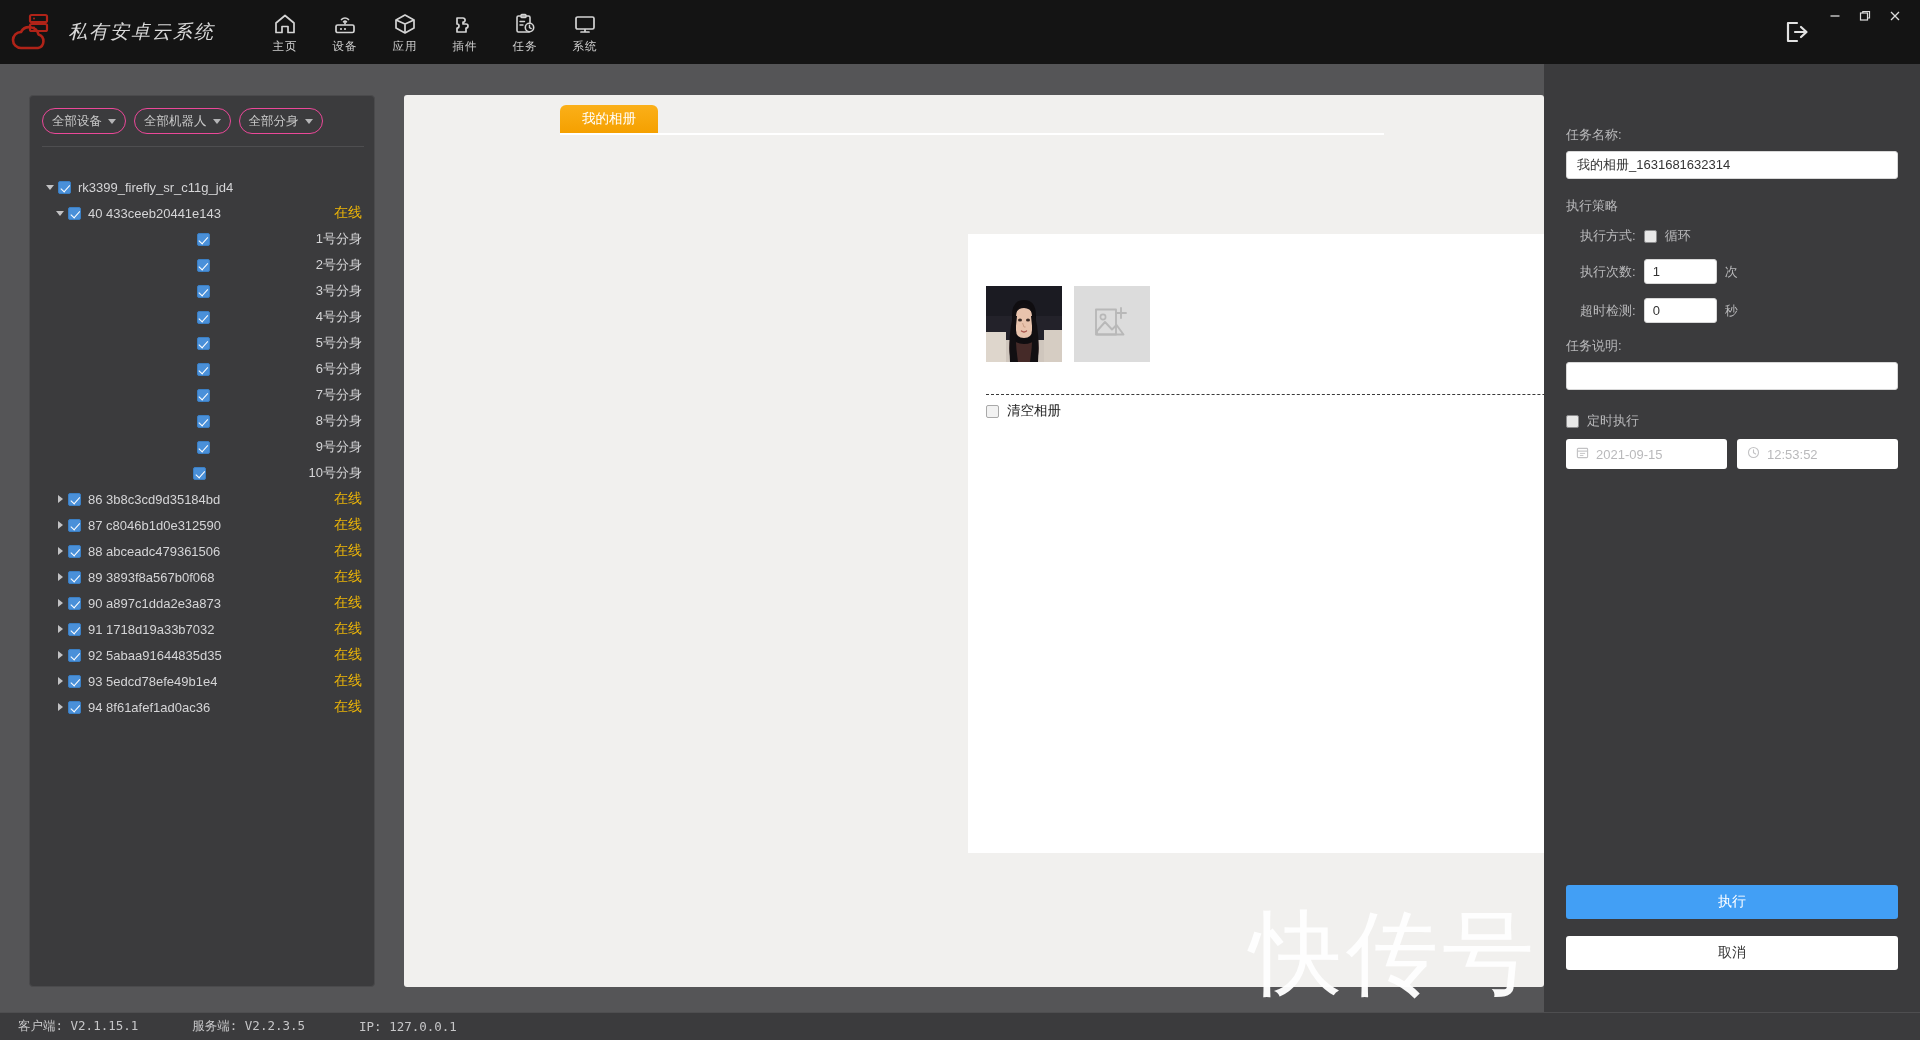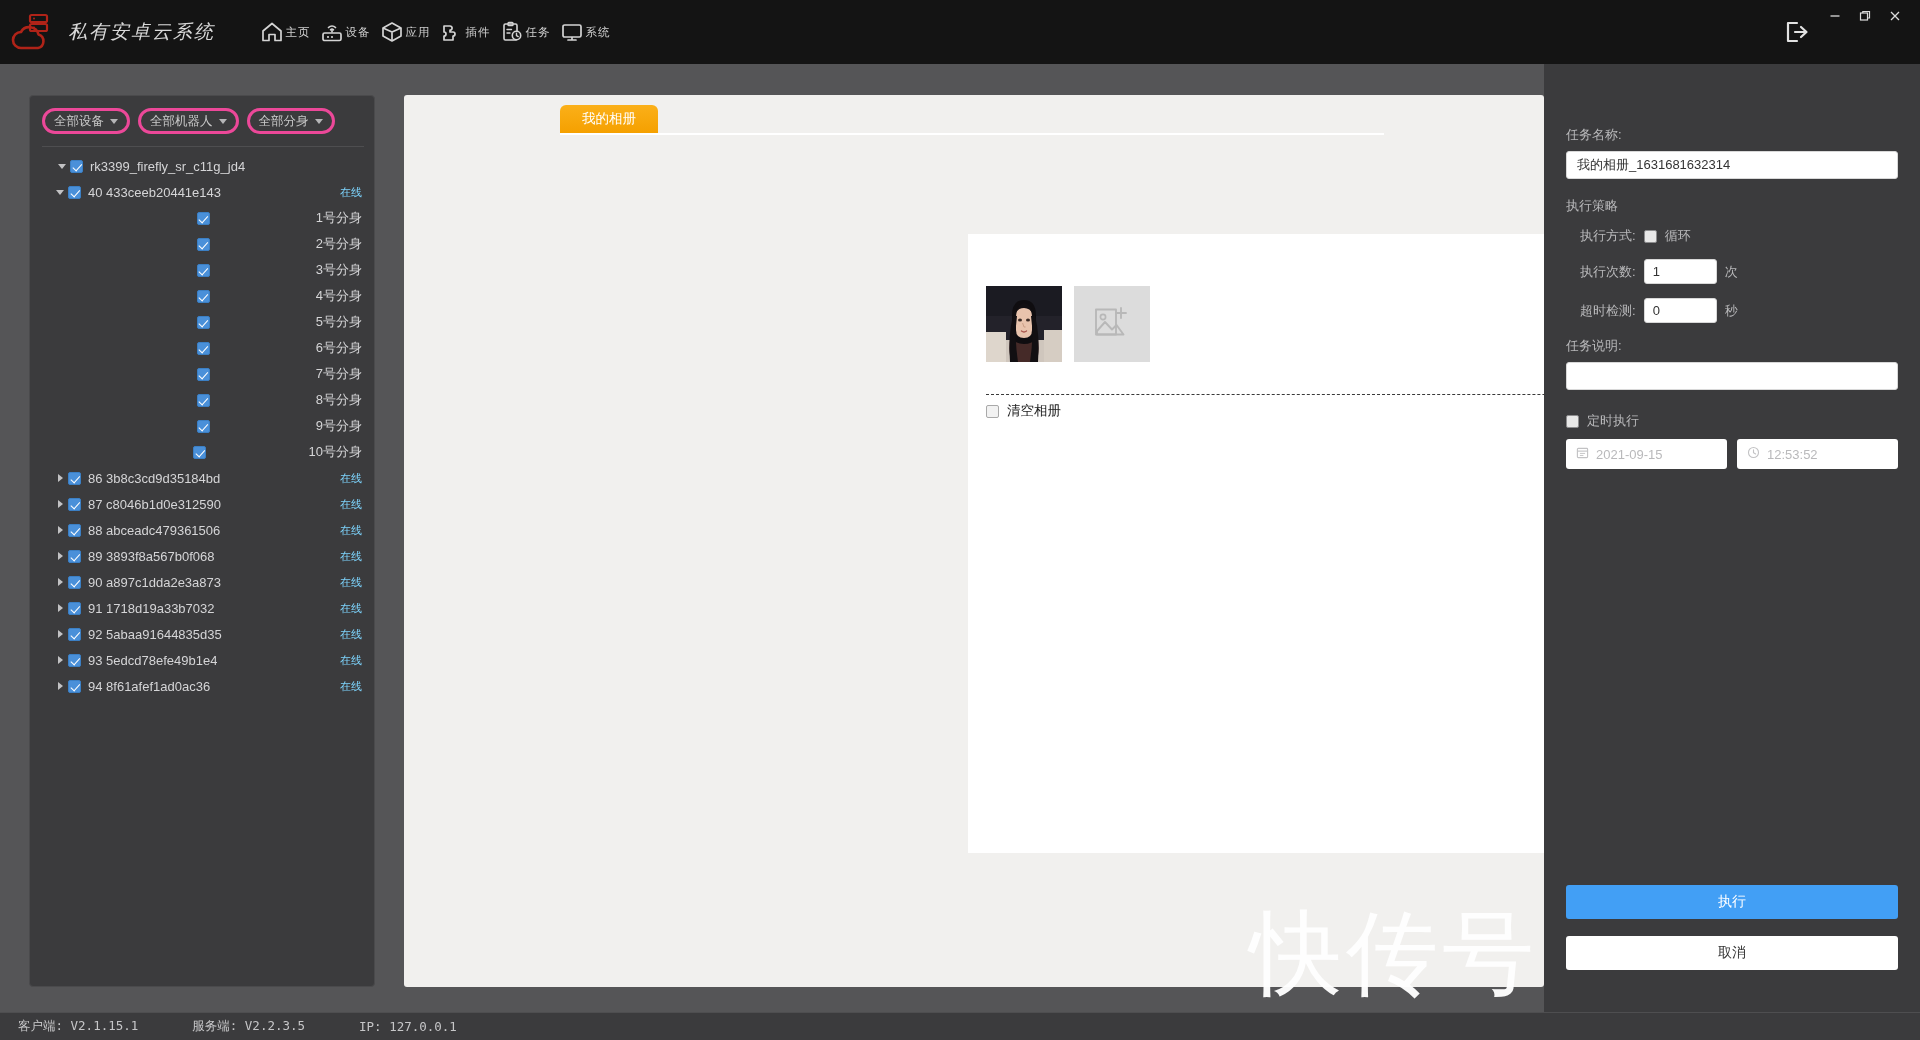--- a/index.html
+++ b/index.html
@@ -19,42 +19,42 @@
     background: #141414; display: flex; align-items: center;
   }
   #logo-wrap { width: 62px; height: 64px; display: flex; align-items: center; justify-content: center; }
   #app-title {
     color: #d8d8d8; font-size: 19px; letter-spacing: 2px;
     font-family: "DejaVu Serif", "Liberation Serif", serif; font-style: italic;
     margin-left: 6px; margin-right: 40px; white-space: nowrap;
   }
   .nav-items { display: flex; align-items: flex-start; height: 64px; }
   .nav-item {
-    width: 60px; height: 64px; display: flex; flex-direction: row;
+    width: 60px; height: 64px; display: flex; flex-direction: column;
     align-items: center; justify-content: center; gap: 2px; cursor: pointer;
   }
   .nav-item .nav-ico { height: 26px; display: flex; align-items: center; justify-content: center; }
   .nav-item .nav-label { color: #cfcfcf; font-size: 11.5px; letter-spacing: 1px; }
 
   #header-right {
     margin-left: auto; display: flex; align-items: flex-start; height: 64px; padding-right: 10px;
   }
   #logout-btn { width: 46px; height: 46px; display: flex; align-items: center; justify-content: center; cursor: pointer; margin-top: 9px; }
   .win-btns { display: flex; align-items: center; height: 28px; margin-top: 2px; }
   .win-btn { width: 30px; height: 26px; display: flex; align-items: center; justify-content: center; cursor: pointer; }
 
   
   #sidebar {
     position: absolute; left: 29px; top: 95px; width: 346px; height: 892px;
     background: #3b3b3d; border: 1px solid #4a4a4c; border-radius: 4px;
     display: flex; flex-direction: column;
   }
   #filters { display: flex; gap: 8px; padding: 12px 10px 10px 12px; }
   .filter-sel {
-    height: 26px; border: 3px solid #ec4899; border-radius: 13px;
+    height: 26px; border: 1px solid #ec4899; border-radius: 13px;
     color: #c9c9c9; font-size: 12.5px; display: flex; align-items: center;
     padding: 0 9px; gap: 6px; cursor: pointer; background: transparent; white-space: nowrap;
   }
   .caret-dn { width: 0; height: 0; border-left: 4px solid transparent; border-right: 4px solid transparent; border-top: 5px solid #b5b5b7; }
   #tree-sep { height: 1px; background: #4e4e50; margin: 2px 10px 0 12px; }
   #tree { flex: 1; overflow: hidden; padding: 6px 0 0 0; }
 
   .tnode { display: flex; align-items: center; height: 26px; padding-right: 12px; cursor: default; }
   .tw-arrow { width: 16px; display: flex; align-items: center; justify-content: center; flex: 0 0 16px; cursor: pointer; }
   .tw-arrow i { display: block; width: 0; height: 0; }
@@ -62,22 +62,22 @@
   .tw-arrow.right i { border-top: 4.5px solid transparent; border-bottom: 4.5px solid transparent; border-left: 5.5px solid #c2c2c4; }
   .cbx {
     width: 13px; height: 13px; border-radius: 2px; flex: 0 0 13px; margin-right: 7px;
     background: #4a90d9; border: 1px solid #3b7fc4; position: relative;
   }
   .cbx::after {
     content: ""; position: absolute; left: 3.6px; top: 1.2px; width: 4px; height: 7.5px;
     border: solid #fff; border-width: 0 1.8px 1.8px 0; transform: rotate(42deg);
   }
   .tlabel { color: #d5d5d7; font-size: 13px; white-space: nowrap; overflow: hidden; text-overflow: ellipsis; }
-  .tstatus { margin-left: auto; color: #7dd3fc; font-size: 11px; padding-left: 10px; }
-  .lvl0 { padding-left: 24px; }
+  .tstatus { margin-left: auto; color: #eab308; font-size: 14px; padding-left: 10px; }
+  .lvl0 { padding-left: 12px; margin-top: 21px; }
   .lvl1 { padding-left: 22px; }
   .lvl2 { padding-left: 52px; justify-content: space-between; }
 
   
   #main {
     position: absolute; left: 404px; top: 95px; width: 1140px; height: 892px;
     background: #f1f0ee; border-radius: 3px;
   }
   #tabbar { position: absolute; left: 0; top: 0; width: 100%; height: 37px; }
   #tab-active {

